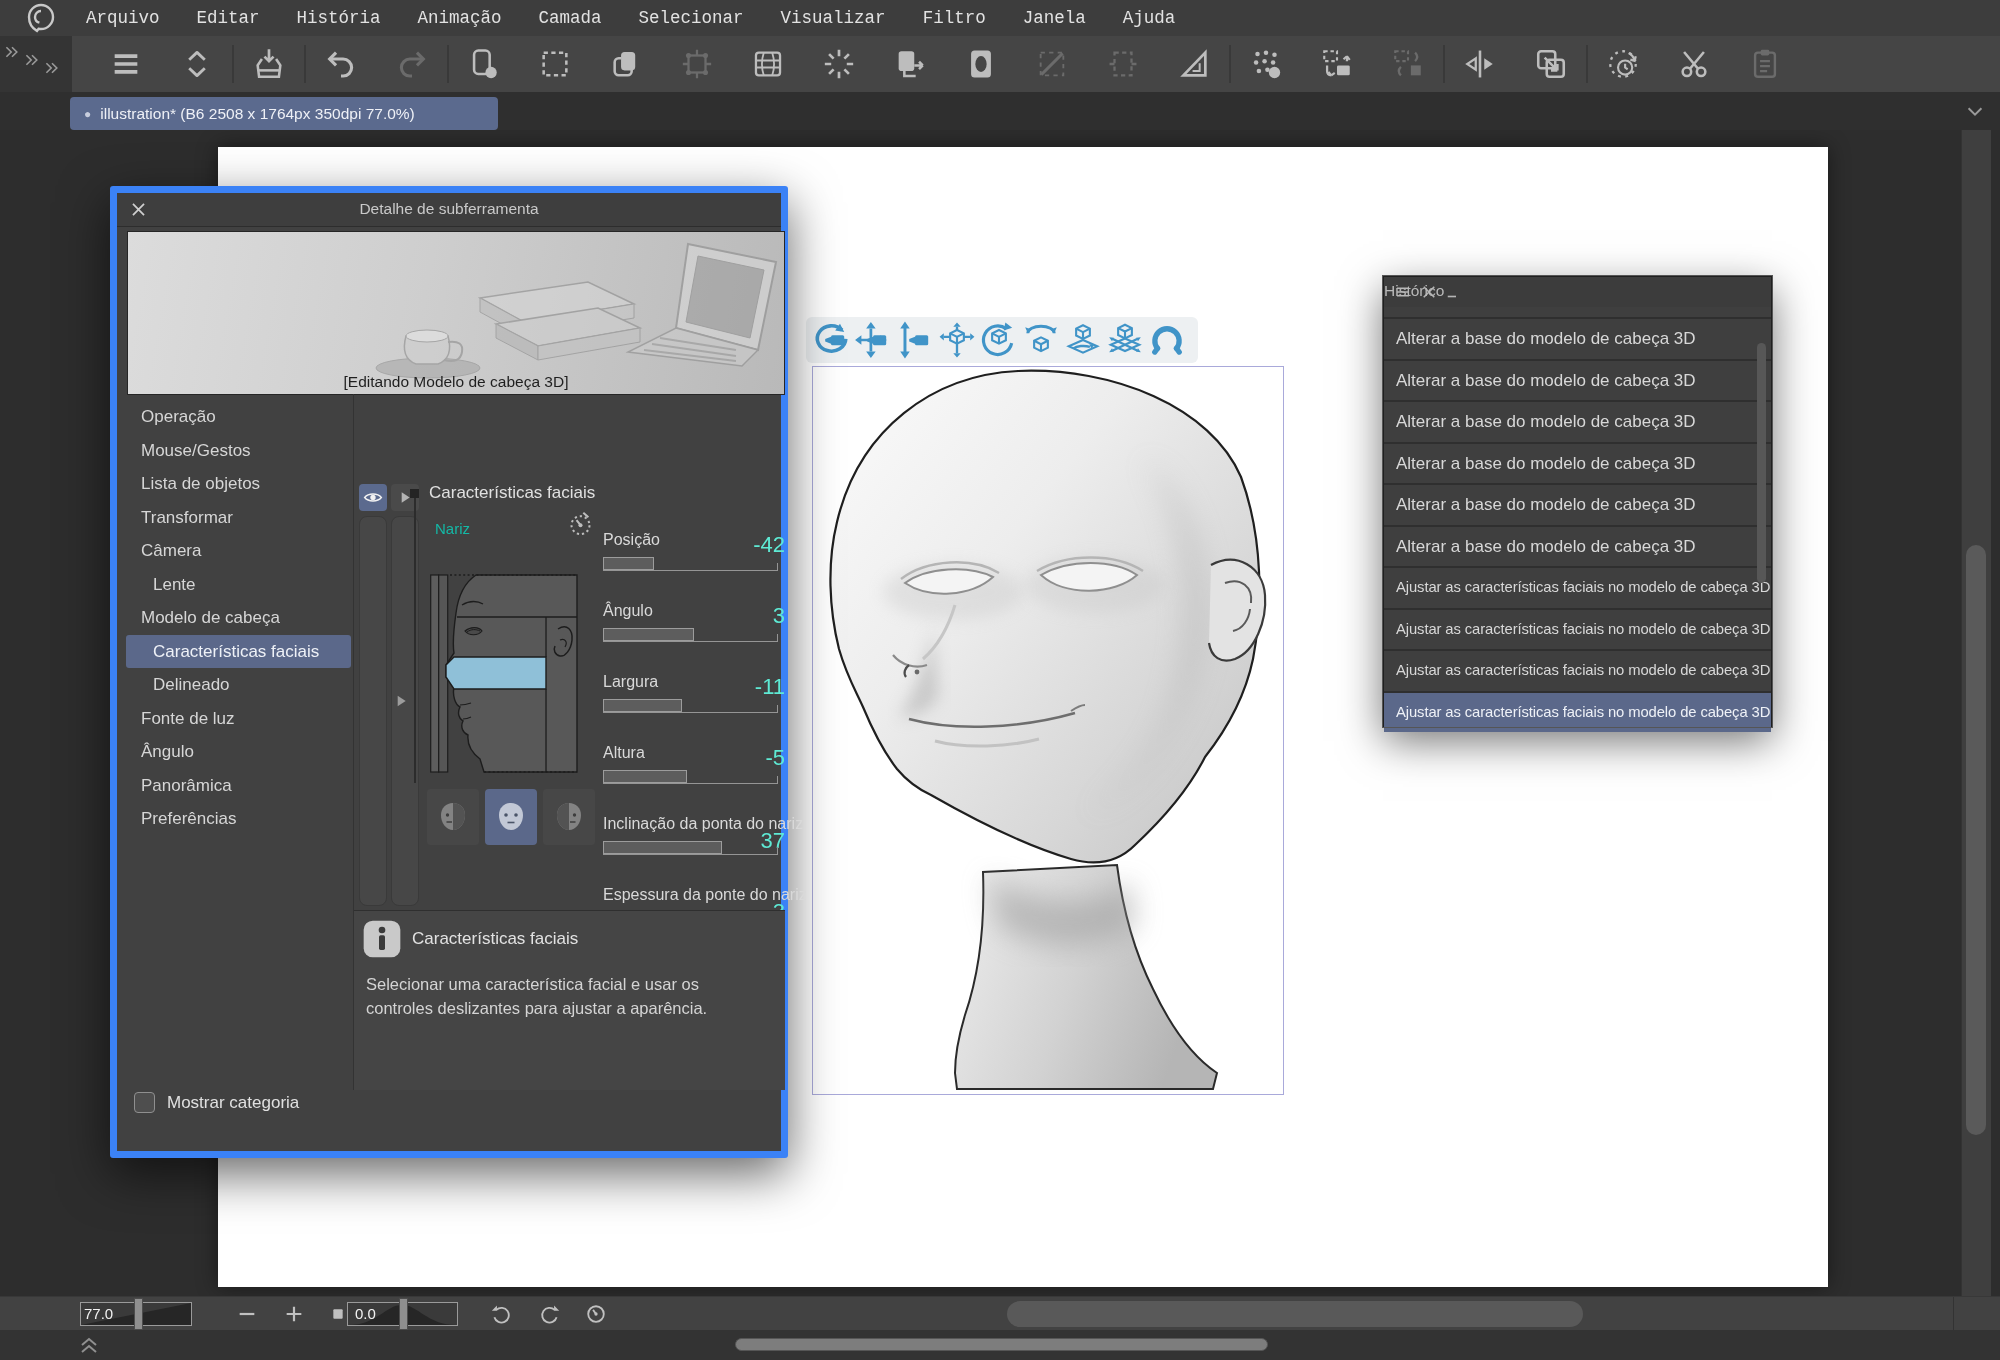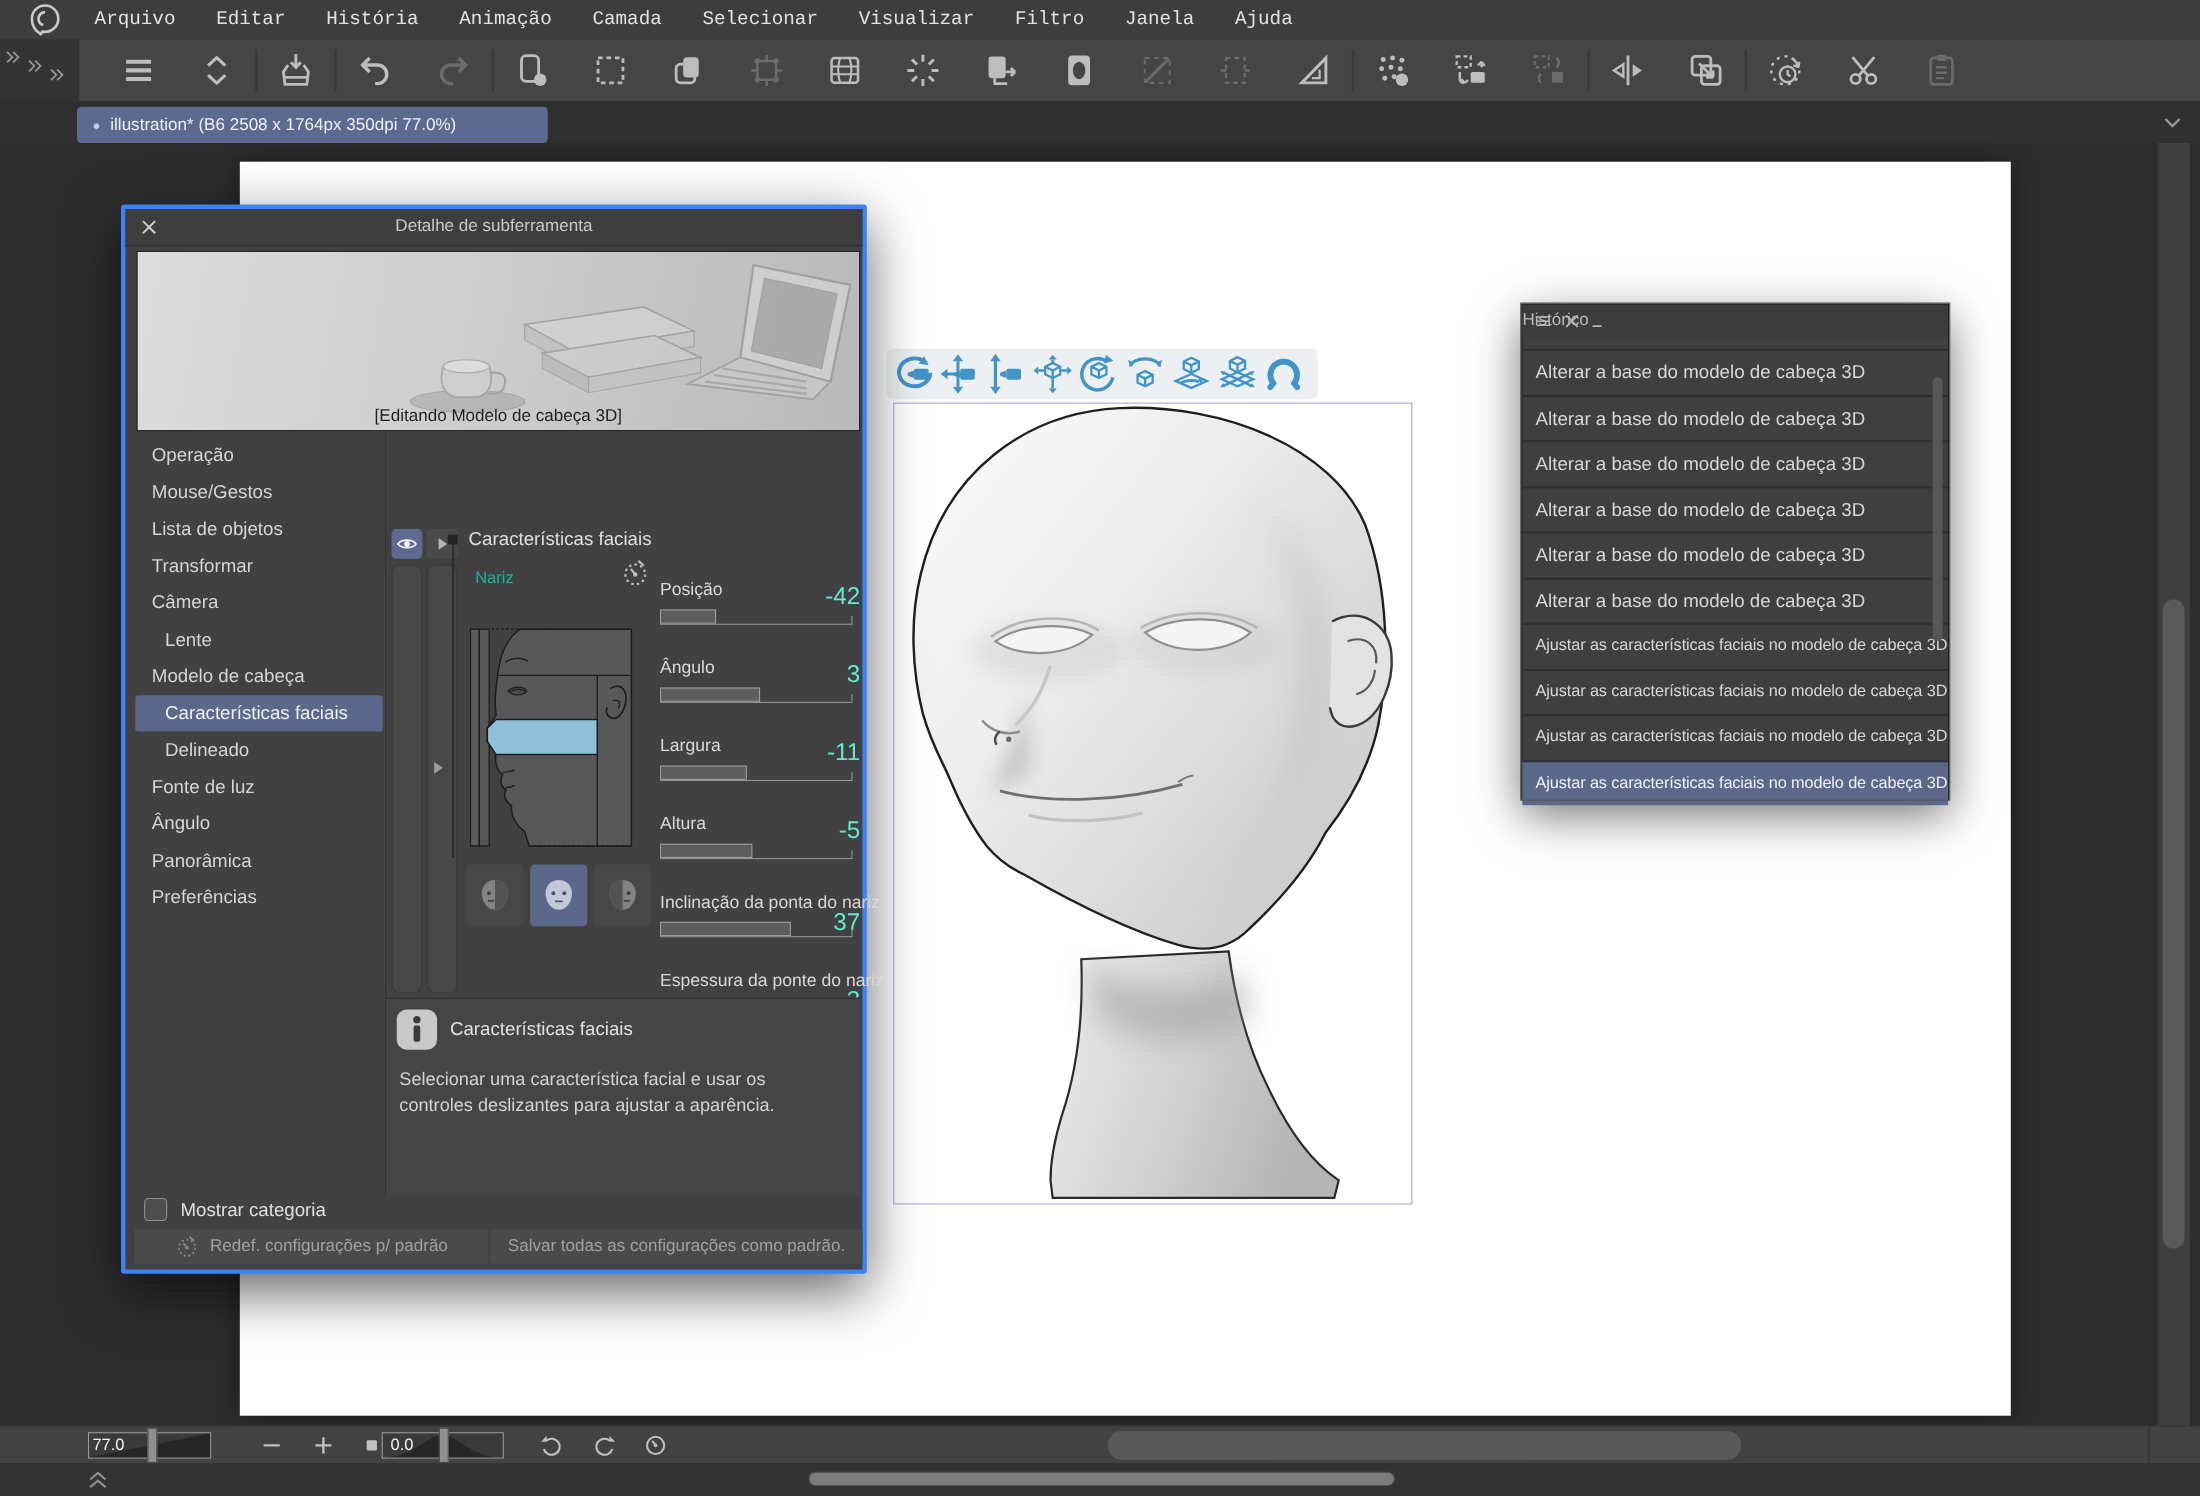--- a/index.html
+++ b/index.html
@@ -33,21 +33,21 @@
   
   .canvas{position:absolute;left:0;top:130px;width:2000px;height:1166px;background:#2d2d2d;z-index:1;}
   .page{position:absolute;left:218px;top:147px;width:1610px;height:1140px;background:#ffffff;box-shadow:0 0 20px rgba(0,0,0,.45);z-index:2;}
   .manipbar{position:absolute;left:806px;top:317px;width:392px;height:46px;background:#edf0f2;border-radius:6px;display:flex;align-items:center;gap:4px;padding-left:6px;box-sizing:border-box;z-index:3;}
   .manip{width:38px;height:38px;color:#4094c8;}
   .headbox{position:absolute;left:812px;top:366px;width:470px;height:727px;border:1px solid #a9a9da;box-sizing:content-box;z-index:3;}
   .vscroll-track{position:absolute;left:1961px;top:130px;width:29px;height:1166px;background:#3f3f3f;border-left:1px solid #333;z-index:4;}
   .vscroll-thumb{position:absolute;left:4px;top:415px;width:20px;height:590px;background:#5a5a5a;border-radius:10px;}
 
   
-  .dialog{position:absolute;left:110px;top:186px;width:678px;height:972px;background:#414141;border:4px solid #3b82f6;border-radius:3px;box-shadow:0 16px 50px rgba(0,0,0,.6);z-index:6;box-sizing:border-box;}
+  .dialog{position:absolute;left:110px;top:186px;width:678px;height:972px;background:#414141;border:7px solid #3b82f6;border-radius:3px;box-shadow:0 16px 50px rgba(0,0,0,.6);z-index:6;box-sizing:border-box;}
   .dlg-title{position:absolute;left:0;top:0;width:100%;height:33px;background:#3e3e3e;border-bottom:1px solid #2d2d2d;}
   .dlg-title .ttl{position:absolute;left:0;right:0;top:7px;text-align:center;font-size:15.5px;color:#c9c9c9;}
   .dlg-close{position:absolute;left:12px;top:7px;width:19px;height:19px;color:#cfcfcf;}
   .preview{position:absolute;left:10px;top:38px;width:656px;height:162px;border:1px solid #262626;background:linear-gradient(100deg,#dcdcdc 0%,#cecece 45%,#b9b9b9 100%);overflow:hidden;}
   .preview-caption{position:absolute;left:0;right:0;bottom:3px;text-align:center;font-size:15.5px;color:#1f1f1f;}
   .cat-list{position:absolute;left:9px;top:207px;width:225px;}
   .cat-item{height:33.5px;line-height:33.5px;font-size:17px;color:#d6d6d6;padding-left:15px;border-radius:3px;white-space:nowrap;}
   .cat-item.indent{padding-left:27px;}
   .cat-item.selected{background:#5b688a;color:#eef1f7;}
   .vsep{position:absolute;left:236px;top:201px;width:1px;height:696px;background:#333;}
@@ -667,35 +667,20 @@
         </div>
       <div class="info-title">Características faciais</div>
       <div class="info-body">Selecionar uma característica facial e usar os controles deslizantes para ajustar a aparência.</div>
     </div>
 
     <div class="chk-row">
       <span class="chk-box"></span>
       <span class="chk-label">Mostrar categoria</span>
     </div>
 
-    <div class="dlg-btns">
-      <div class="dlg-btn btn-reset">
-        <span class="ricon">
-            <svg viewBox="0 0 24 24">
-              <circle cx="12" cy="13.5" r="8" fill="none" stroke="currentColor" stroke-width="1.8" stroke-dasharray="2 2.6"></circle>
-              <circle cx="12" cy="13.5" r="1.8" fill="currentColor"></circle>
-              <path d="M12 13.5L8.5 9M14.5 2.5l4.5 4" stroke="currentColor" stroke-width="1.8"></path>
-            </svg>
-          </span>
-        <span>Redef. configurações p/ padrão</span>
-      </div>
-      <div class="dlg-btn btn-save">
-        <span>Salvar todas as configurações como padrão.</span>
-      </div>
-    </div>
   </div>
 
   <div class="history">
     <div class="hist-title">
       <span class="h-ico h-menu">
           <svg viewBox="0 0 24 24">
             <path d="M4 7h16M4 12h16M4 17h16" stroke="currentColor" stroke-width="1.8"></path>
           </svg>
         </span>
       <span class="h-ico h-close">

